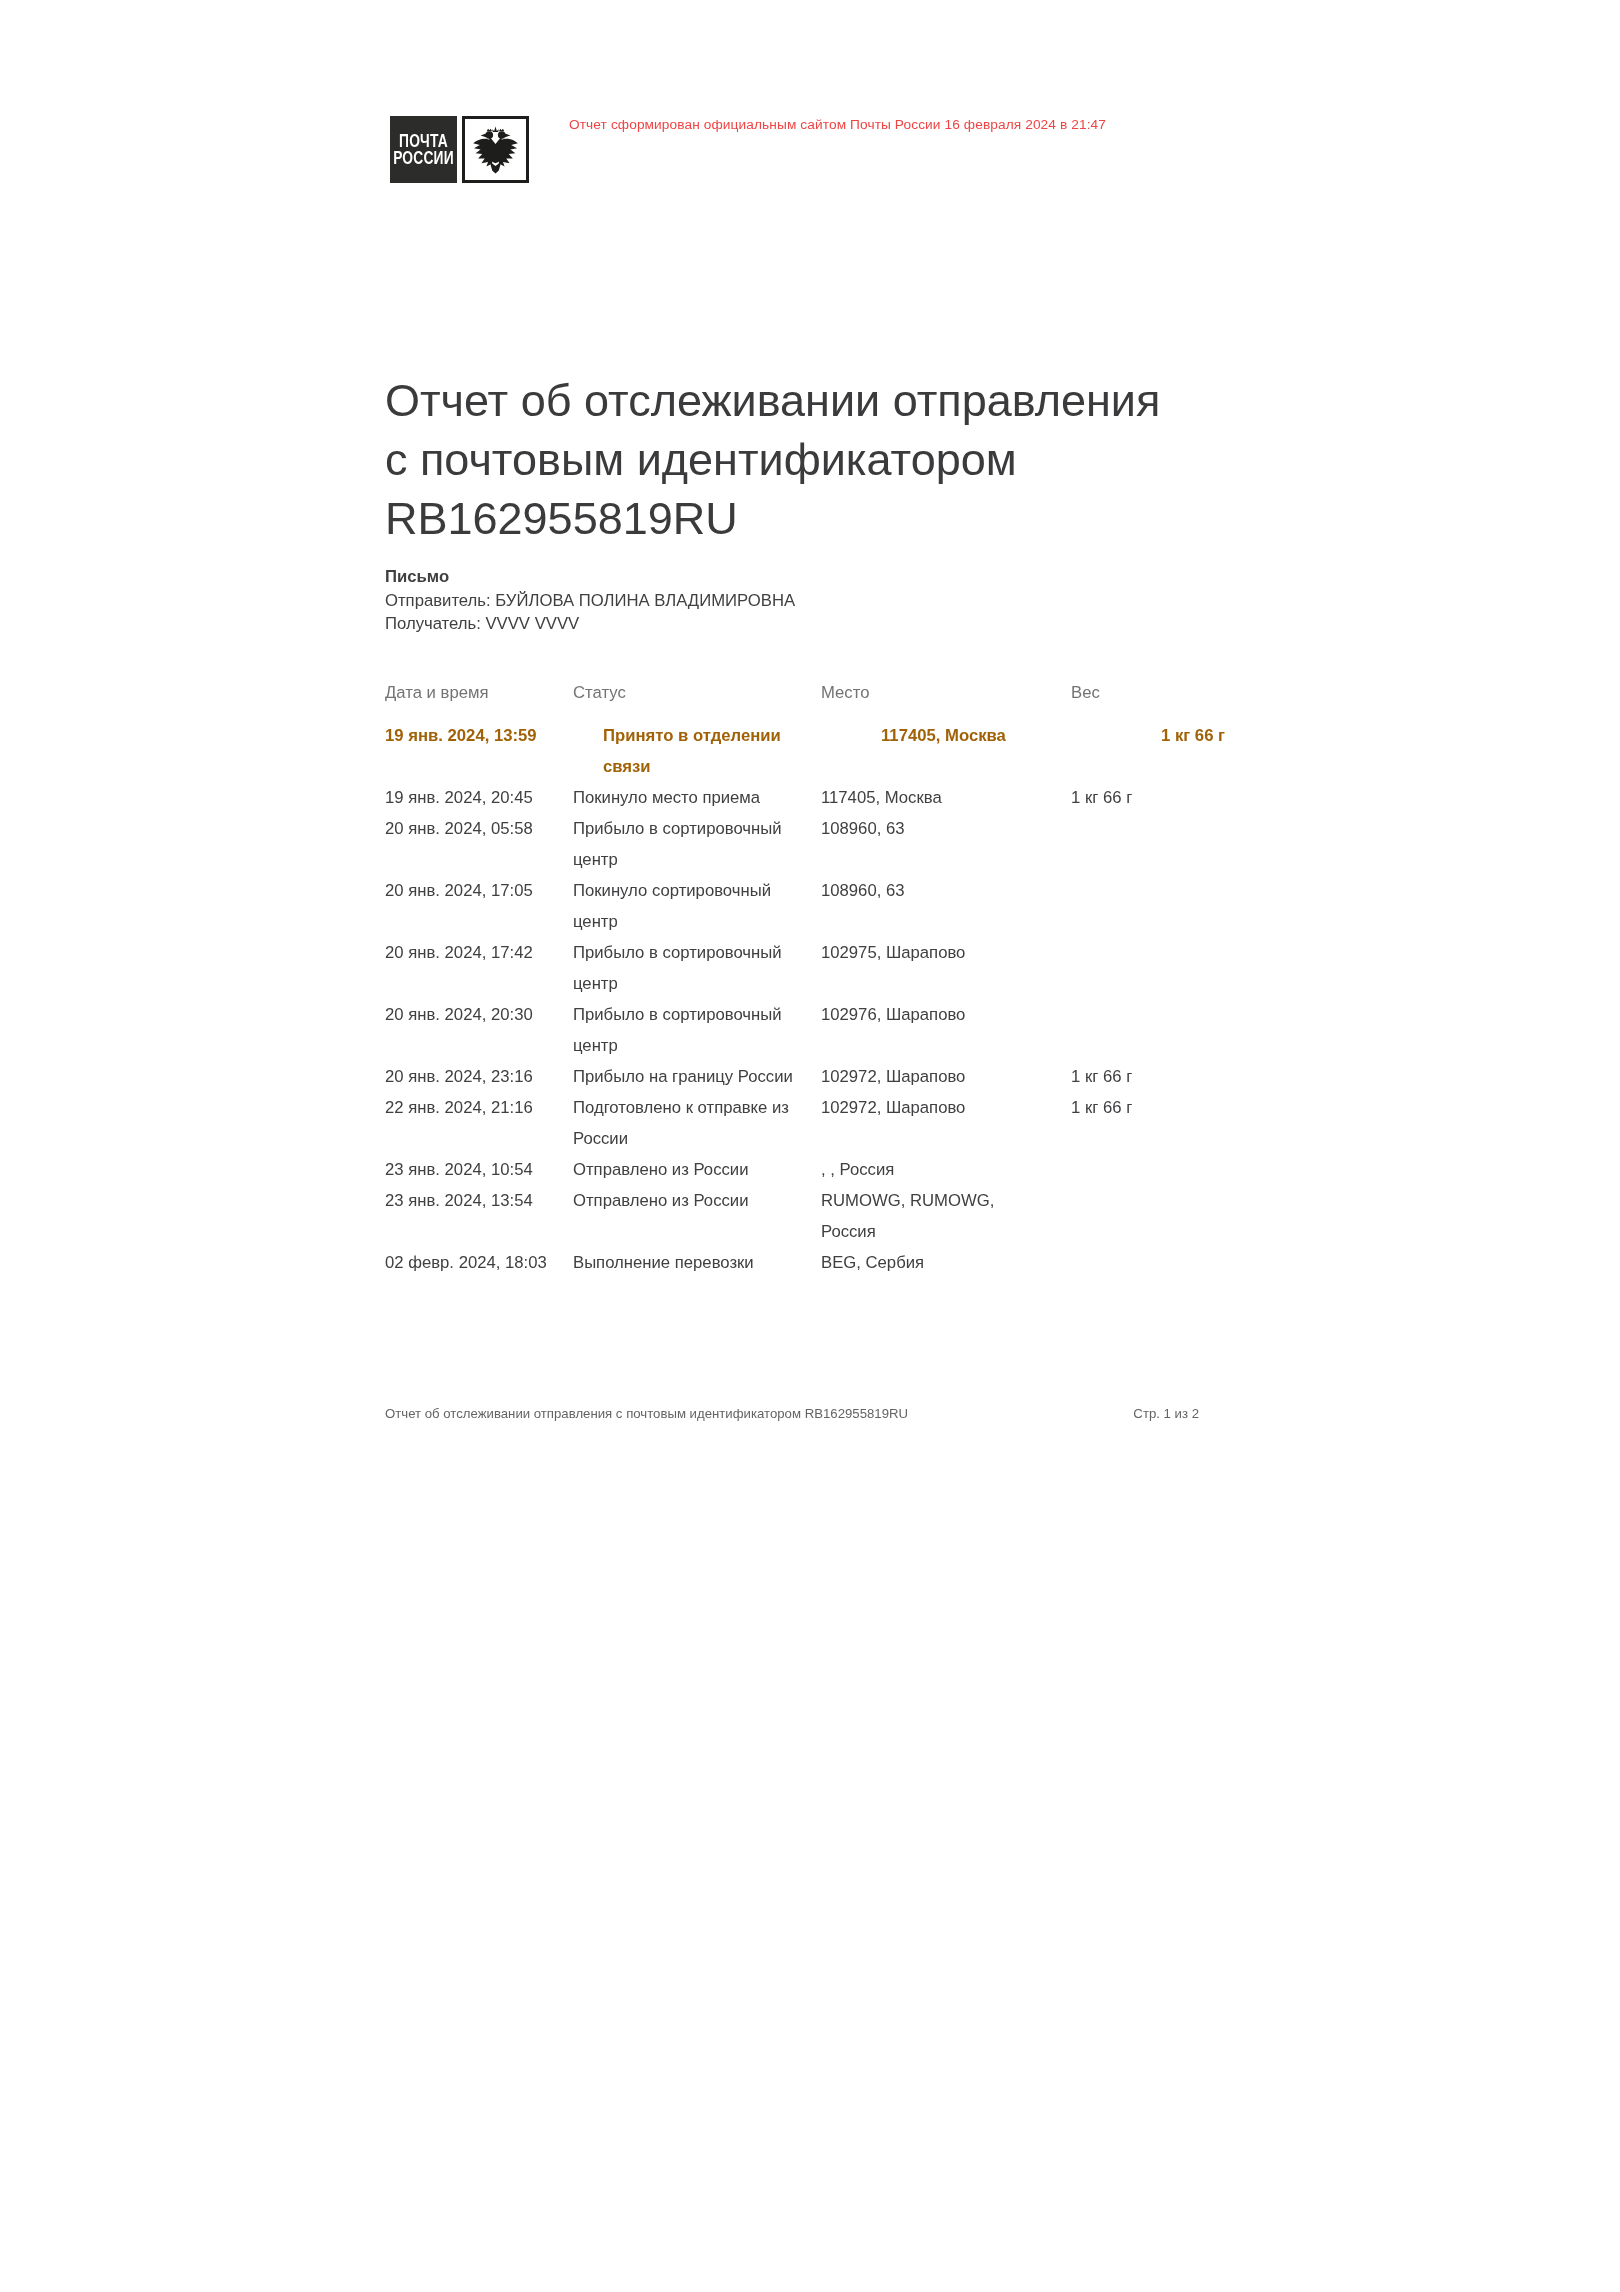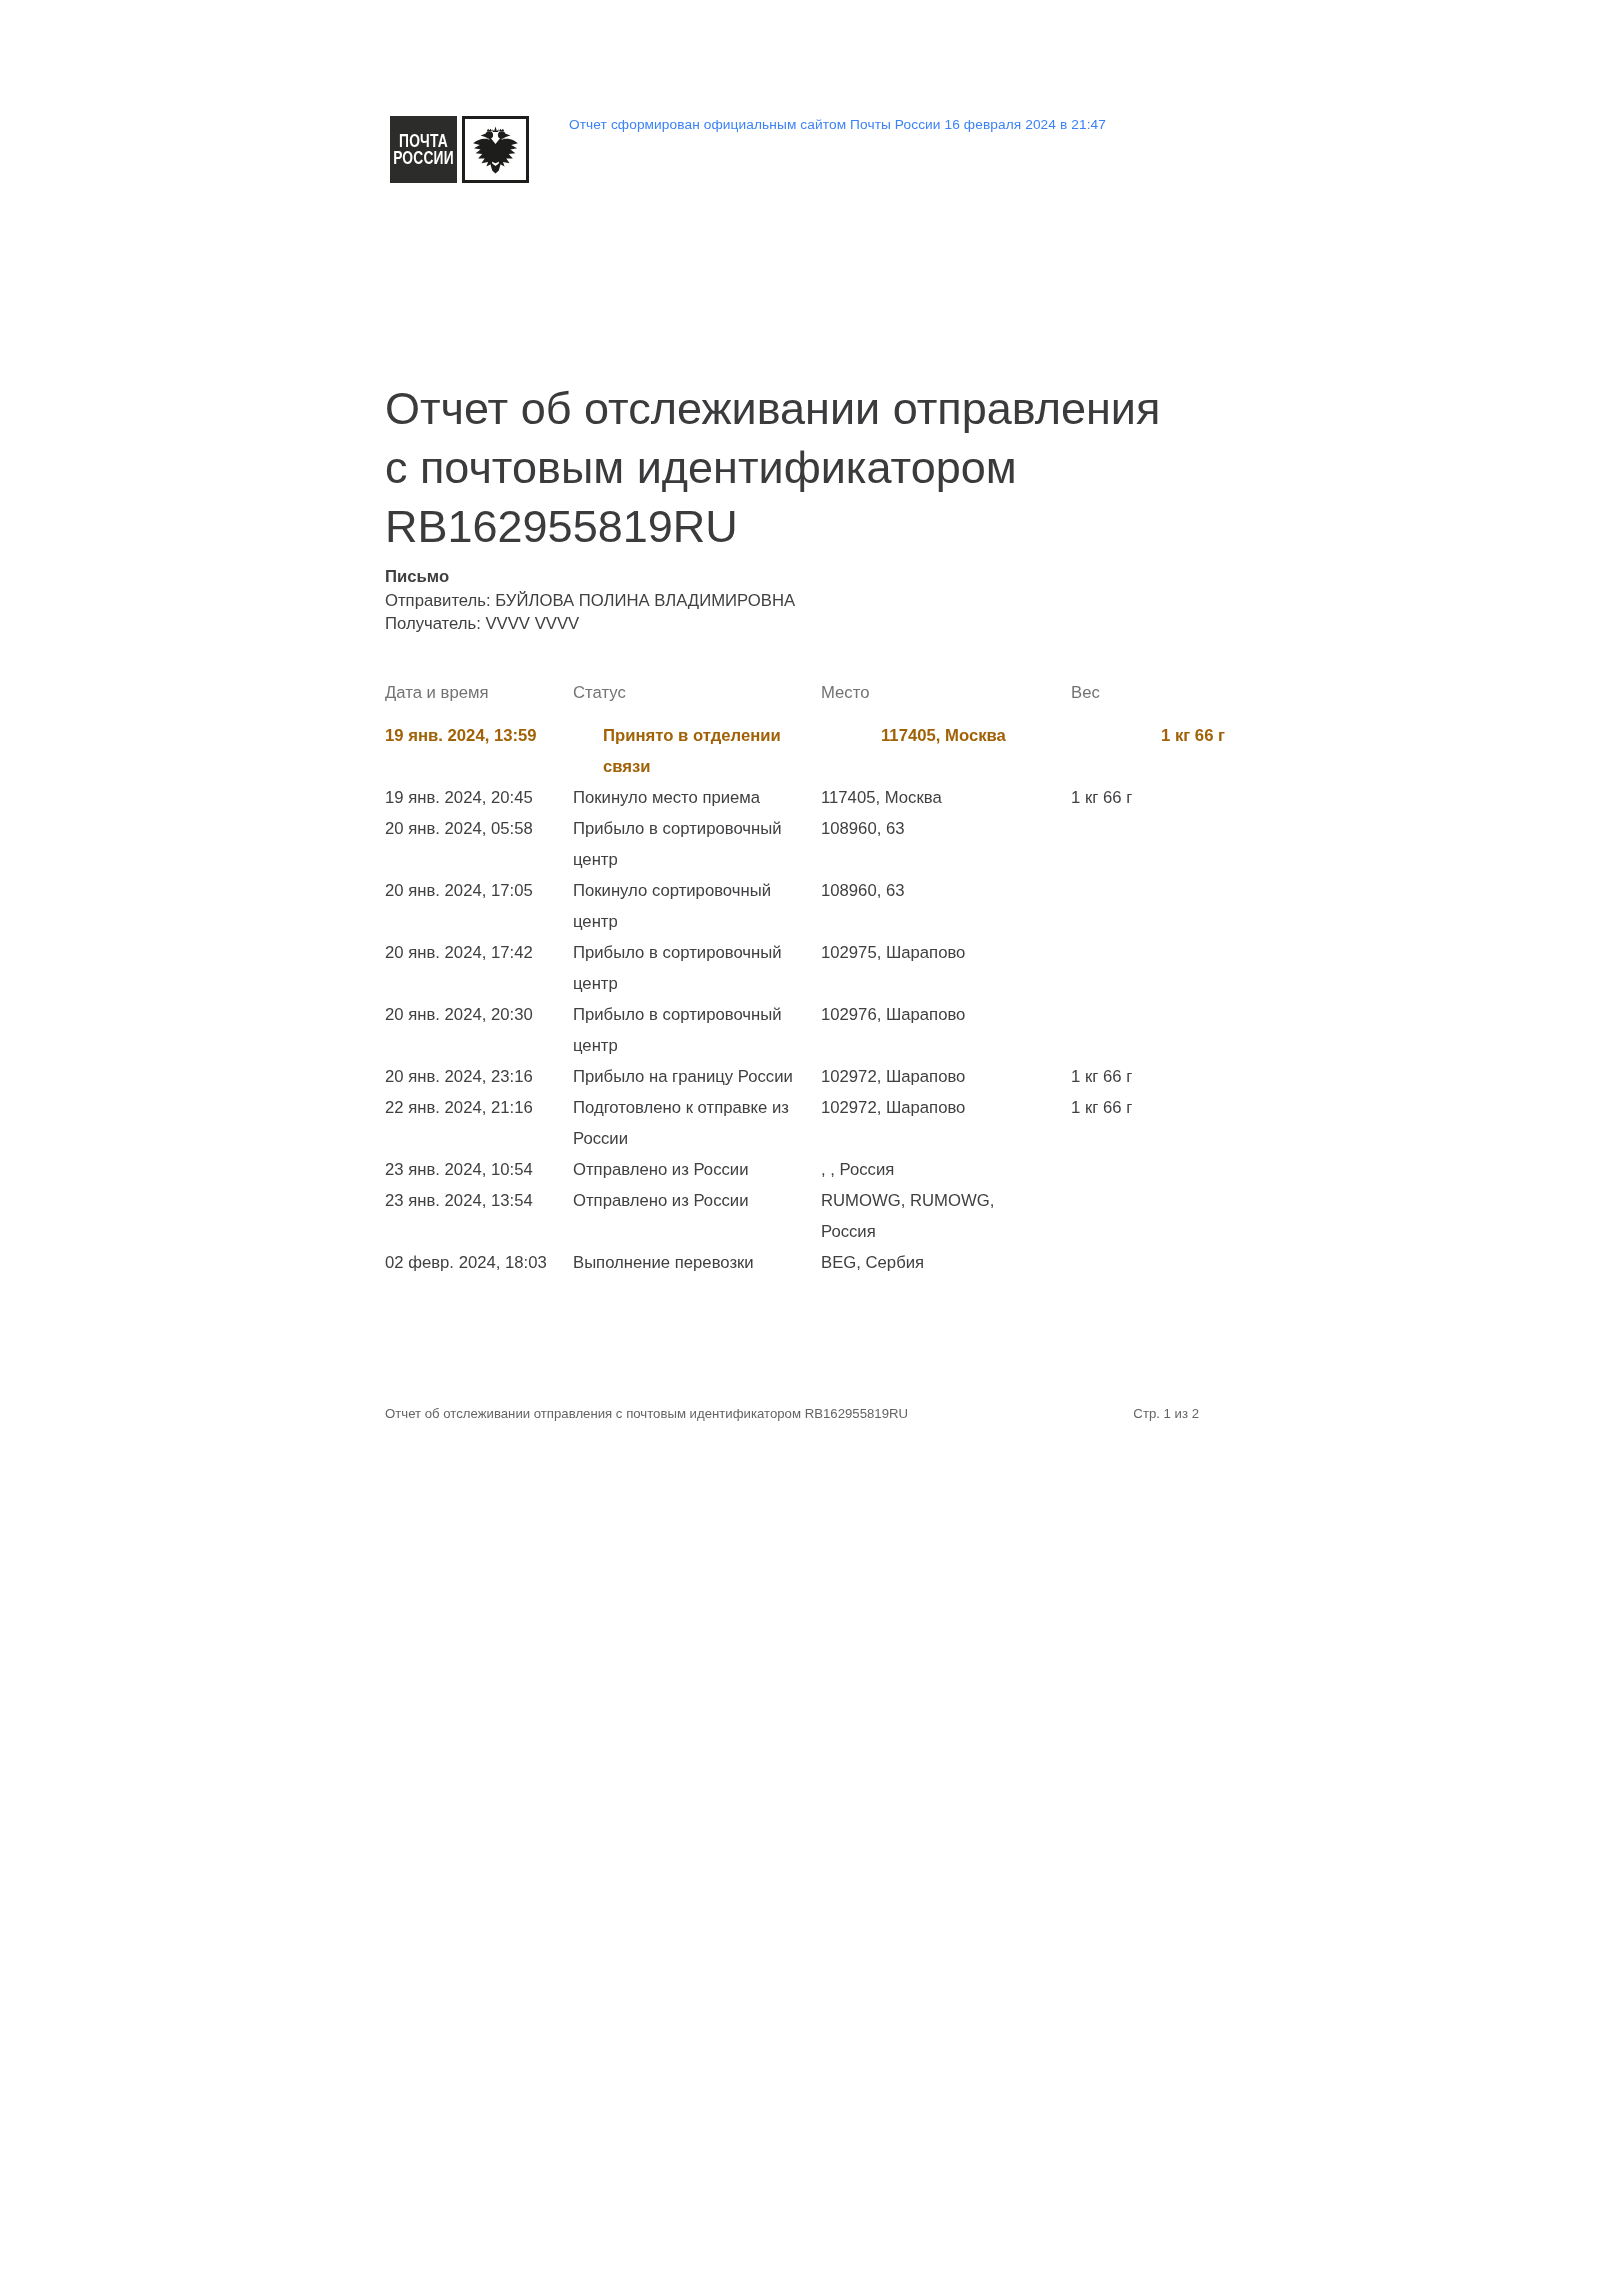--- a/index.html
+++ b/index.html
@@ -23,25 +23,25 @@
     transform:scaleX(.88) scaleY(1.15);
   }
   .wordmark span{display:block;}
   .logo-emblem-box{
     background:#ffffff;border:3.9px solid #1d1d1b;
     display:flex;align-items:center;justify-content:center;
   }
   .logo-emblem-box svg{width:53px;height:53px;display:block;}
   .gen-note{
     position:absolute;left:569px;top:117px;
-    font-size:13.7px;color:#3b82f6;letter-spacing:0.1px;
+    font-size:13.7px;color:#ef4444;letter-spacing:0.1px;
   }
   
   .title{
-    position:absolute;left:385px;top:379px;margin:0;
+    position:absolute;left:385px;top:371px;margin:0;
     font-size:45px;font-weight:400;line-height:59px;color:#3b3b3d;
     letter-spacing:0;
   }
   .title span{display:block;}
   
   .meta{position:absolute;left:385px;top:565px;font-size:16.7px;line-height:23.5px;}
   .meta .bold{font-weight:700;}
   
   .ttable{position:absolute;left:385px;top:677px;width:804px;font-size:16.7px;}
   .t-row{

